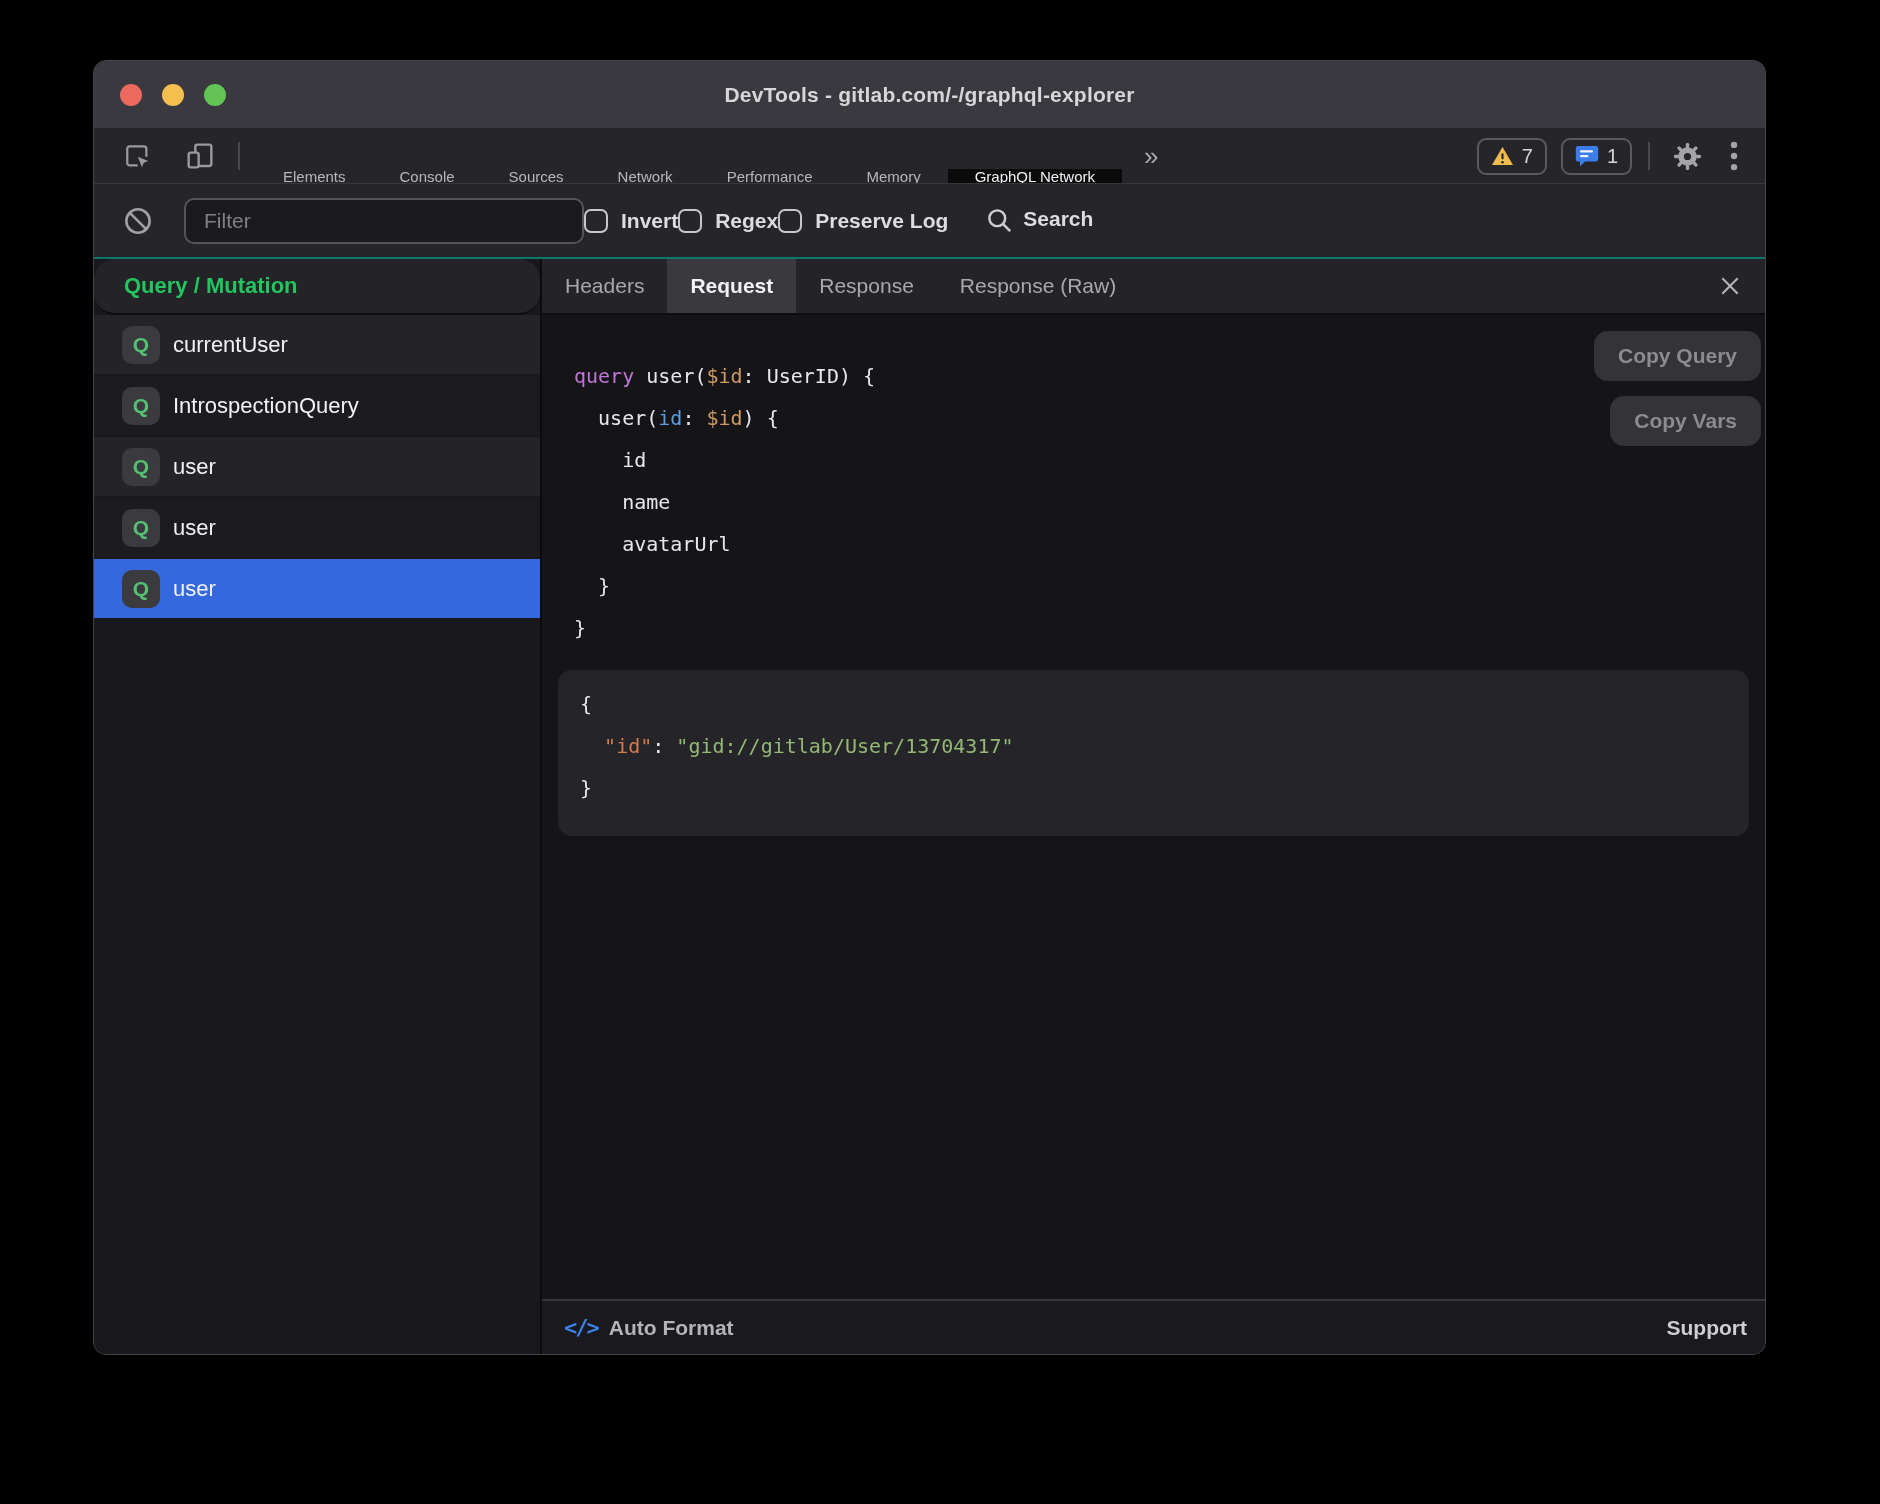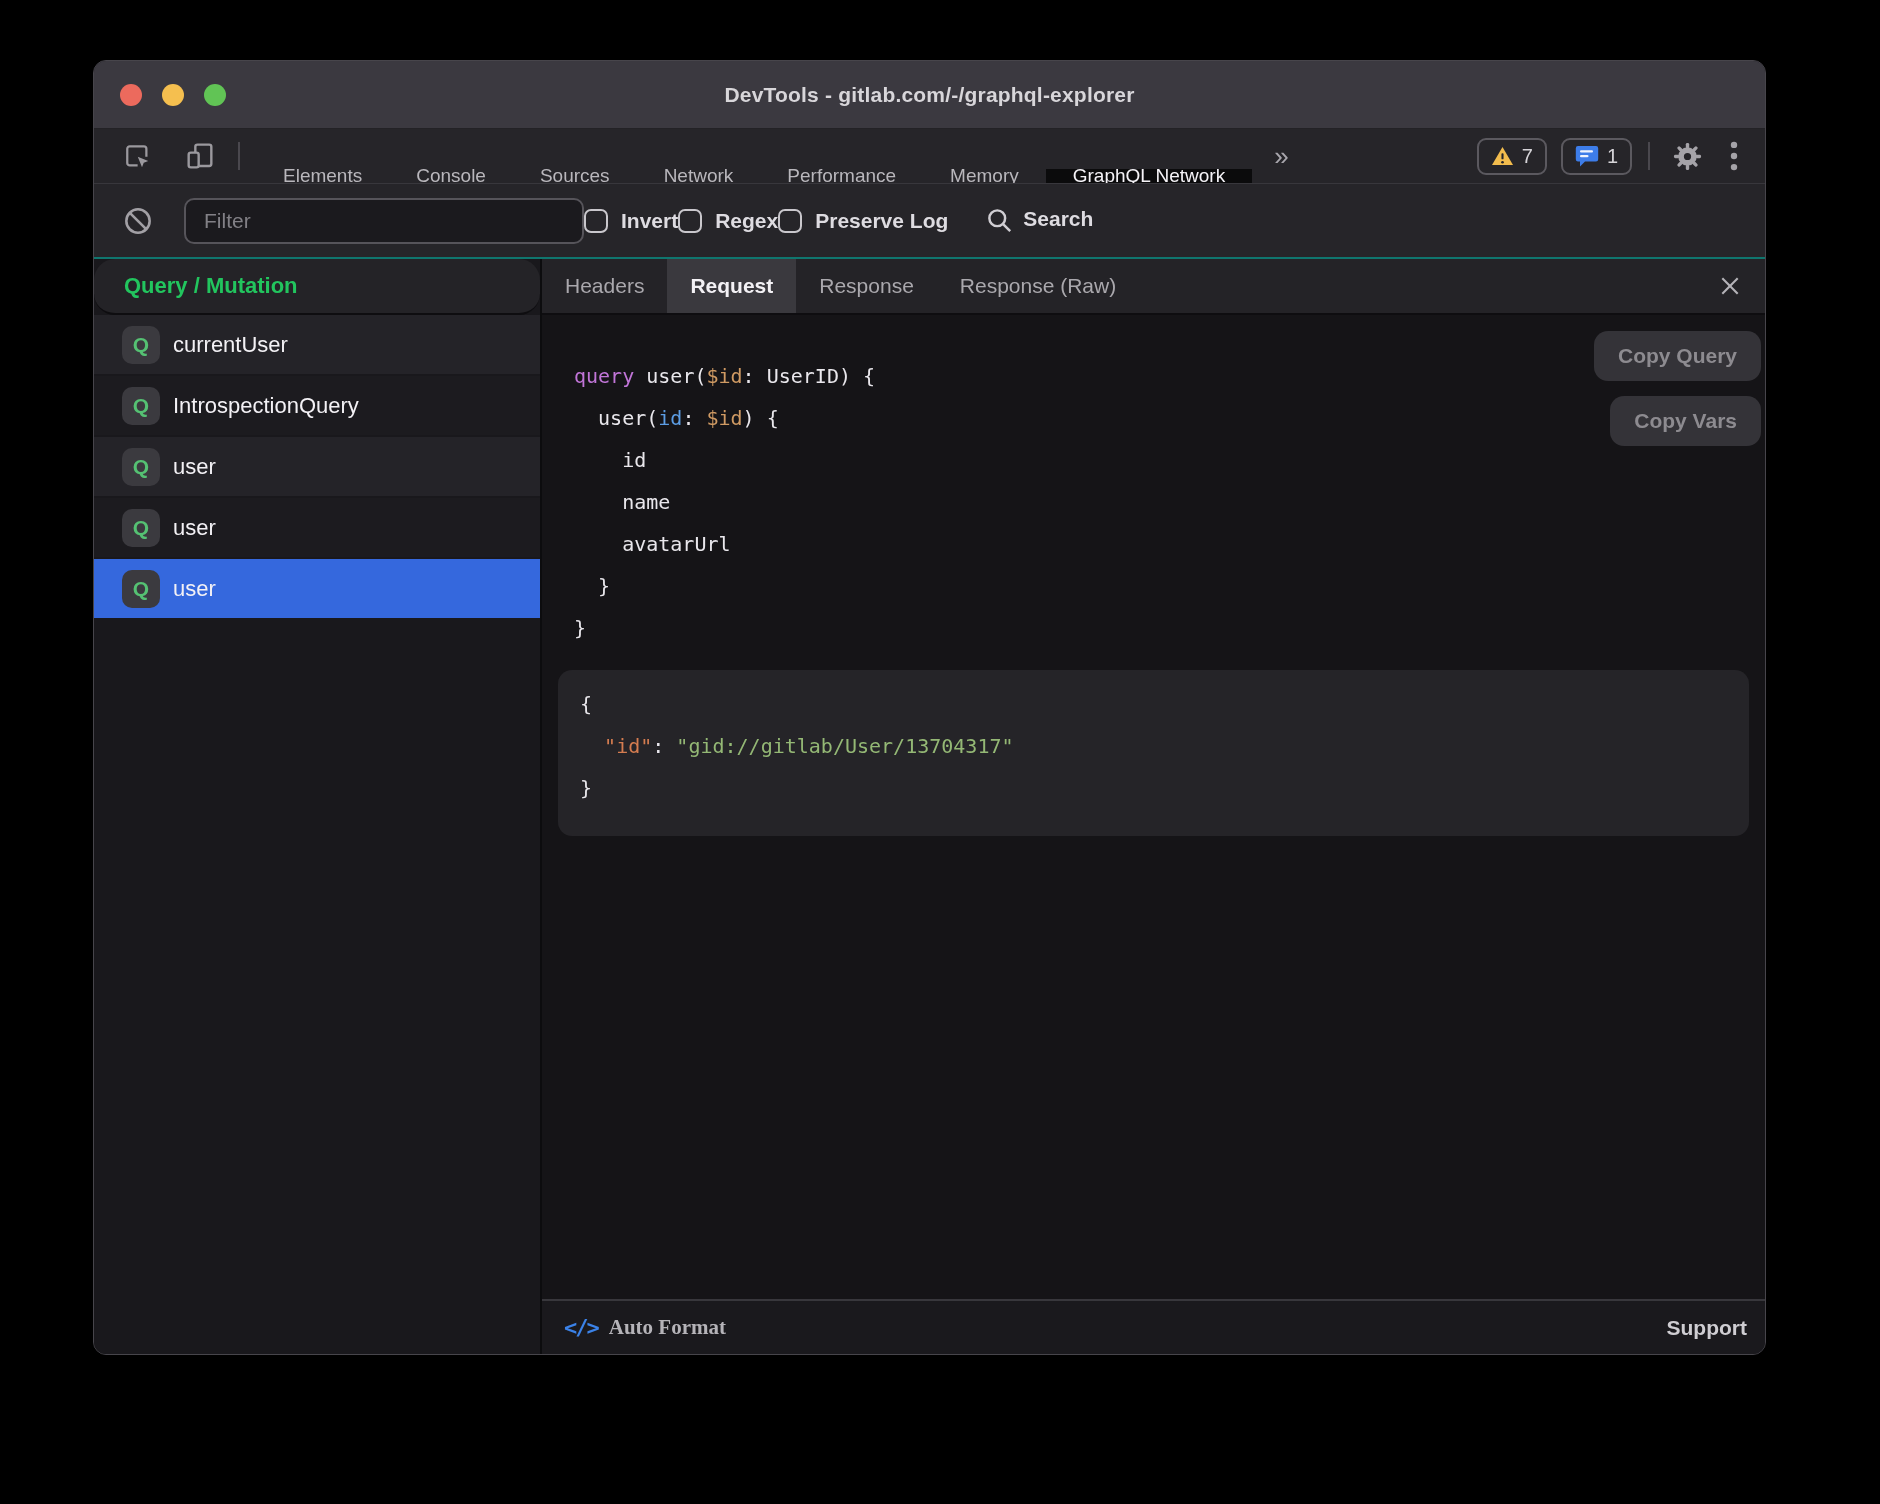--- a/index.html
+++ b/index.html
@@ -21,21 +21,21 @@
   .light.red{ background:#ec6a5d; } .light.yellow{ background:#f5bf4f; }
   .light.green{ background:#61c455; }
   .title{ font-size:21px; font-weight:700; color:#d8d6da; letter-spacing:.2px; }
 
   
   .tabbar{ height:54px; flex:0 0 54px; background:#262529; display:flex;
            align-items:stretch; }
   .tool-icons{ display:flex; align-items:center; padding-left:22px; gap:20px; }
   .vsep{ width:2px; height:28px; background:#4a484e; align-self:center; margin:0 16px; }
   .tabs{ display:flex; align-items:stretch; }
-  .tab{ display:flex; align-items:center; padding:0 27px; font-size:19px;
+  .tab{ display:flex; align-items:center; padding:0 27px; font-size:15px;
         color:#b9b7bc; white-space:nowrap;margin-top:40px; }
   .tab.selected{ background:#0b0b0c; color:#f5f3f7; }
   .more-tabs{ display:flex; align-items:center; padding:0 22px; color:#a9a7ad;
               font-size:26px; }
   .tabbar-right{ margin-left:auto; display:flex; align-items:center;
                  padding-right:20px; gap:14px; }
   .badge-box{ height:37px; border:2px solid #5b595f; border-radius:9px;
               display:flex; align-items:center; gap:8px; padding:0 12px; }
   .badge-box .count{ font-size:20px; color:#d6d4d8; }
   .iconbtn{ display:flex; align-items:center; justify-content:center; padding:0 6px; }
@@ -102,21 +102,21 @@
 
   .varsbox{ position:absolute; left:16px; top:355px; width:1191px; height:166px;
             background:#252428; border-radius:14px; padding:13px 0 0 22px; }
 
   .statusbar{ height:55px; flex:0 0 55px; background:#1a191d;
               border-top:2px solid #38373c; display:flex; align-items:center;
               padding:0 18px 0 22px; }
   .autoformat{ display:flex; align-items:center; gap:11px; }
   .af-icon{ font-family:"DejaVu Sans Mono", monospace; font-size:22px; font-weight:700;
             color:var(--link-blue,#3b82e8); letter-spacing:-2px; }
-  .af-label{ font-size:21px; font-weight:700; color:#b5b3b8;font-family:Liberation Serif, serif; }
+  .af-label{ font-size:21px; font-weight:700; color:#b5b3b8; }
   .support{ margin-left:auto; font-size:21px; font-weight:700; color:#cfcdd2; }
 
   svg{ display:block; }
 </style>
 </head>
 <body>
 
 <div class="window">
 
   <div class="titlebar">

